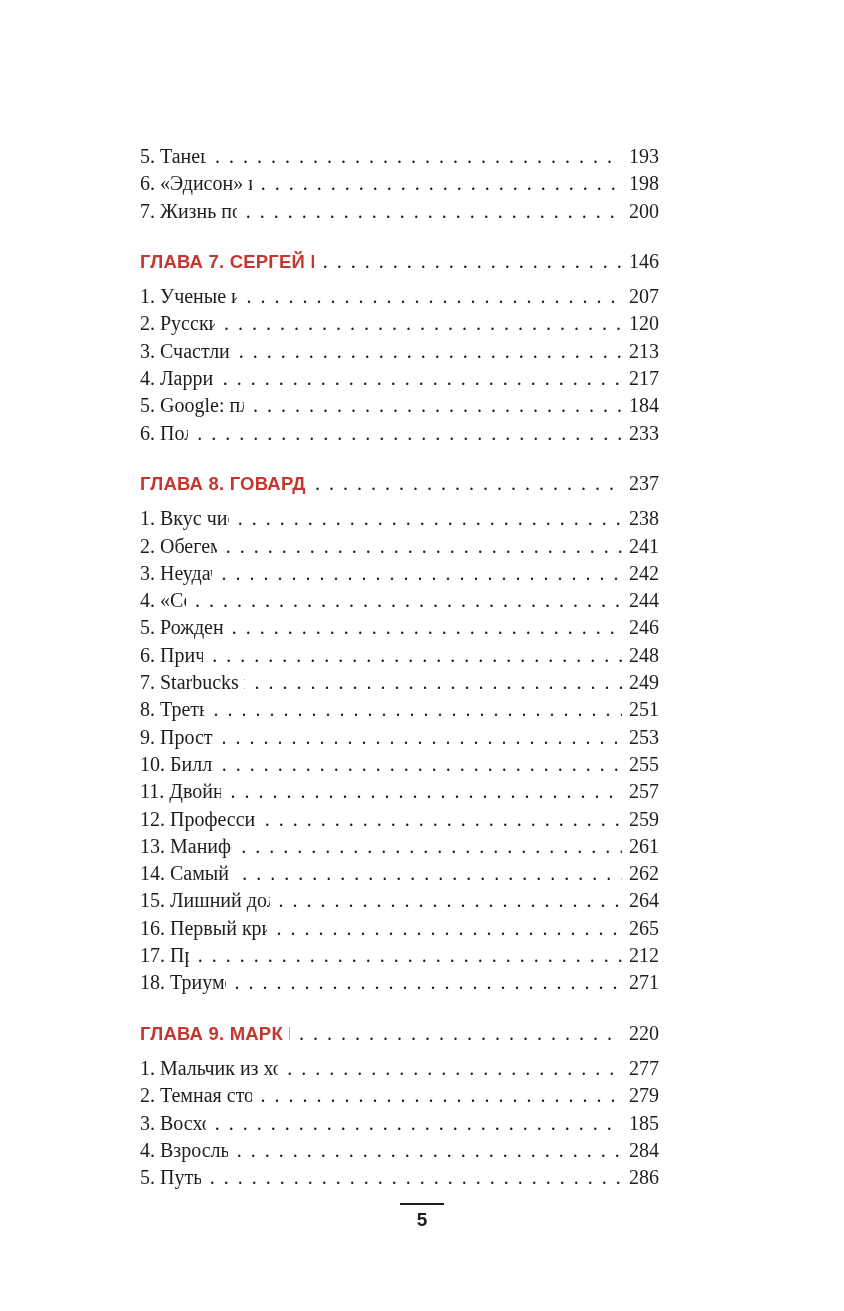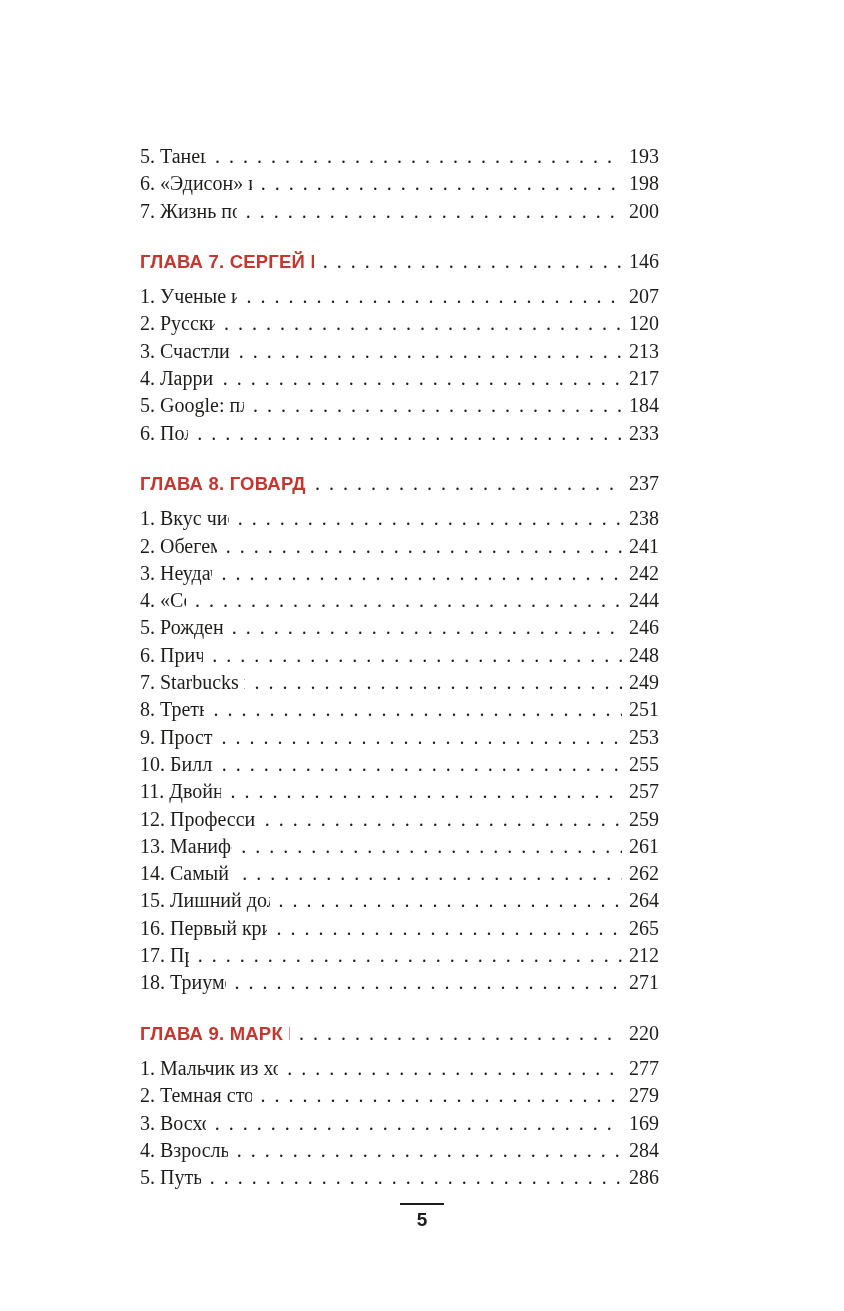--- a/index.html
+++ b/index.html
@@ -231,21 +231,21 @@
 
   <div class="row entry-row">
     <span class="label">2. Темная сторона Цукерберга</span>
     <span class="dots"></span>
     <span class="pg">279</span>
   </div>
 
   <div class="row entry-row">
     <span class="label">3. Восхождение</span>
     <span class="dots"></span>
-    <span class="pg">169</span>
+    <span class="pg">185</span>
   </div>
 
   <div class="row entry-row">
     <span class="label">4. Взрослые в комнате</span>
     <span class="dots"></span>
     <span class="pg">284</span>
   </div>
 
   <div class="row entry-row">
     <span class="label">5. Путь хакера</span>

